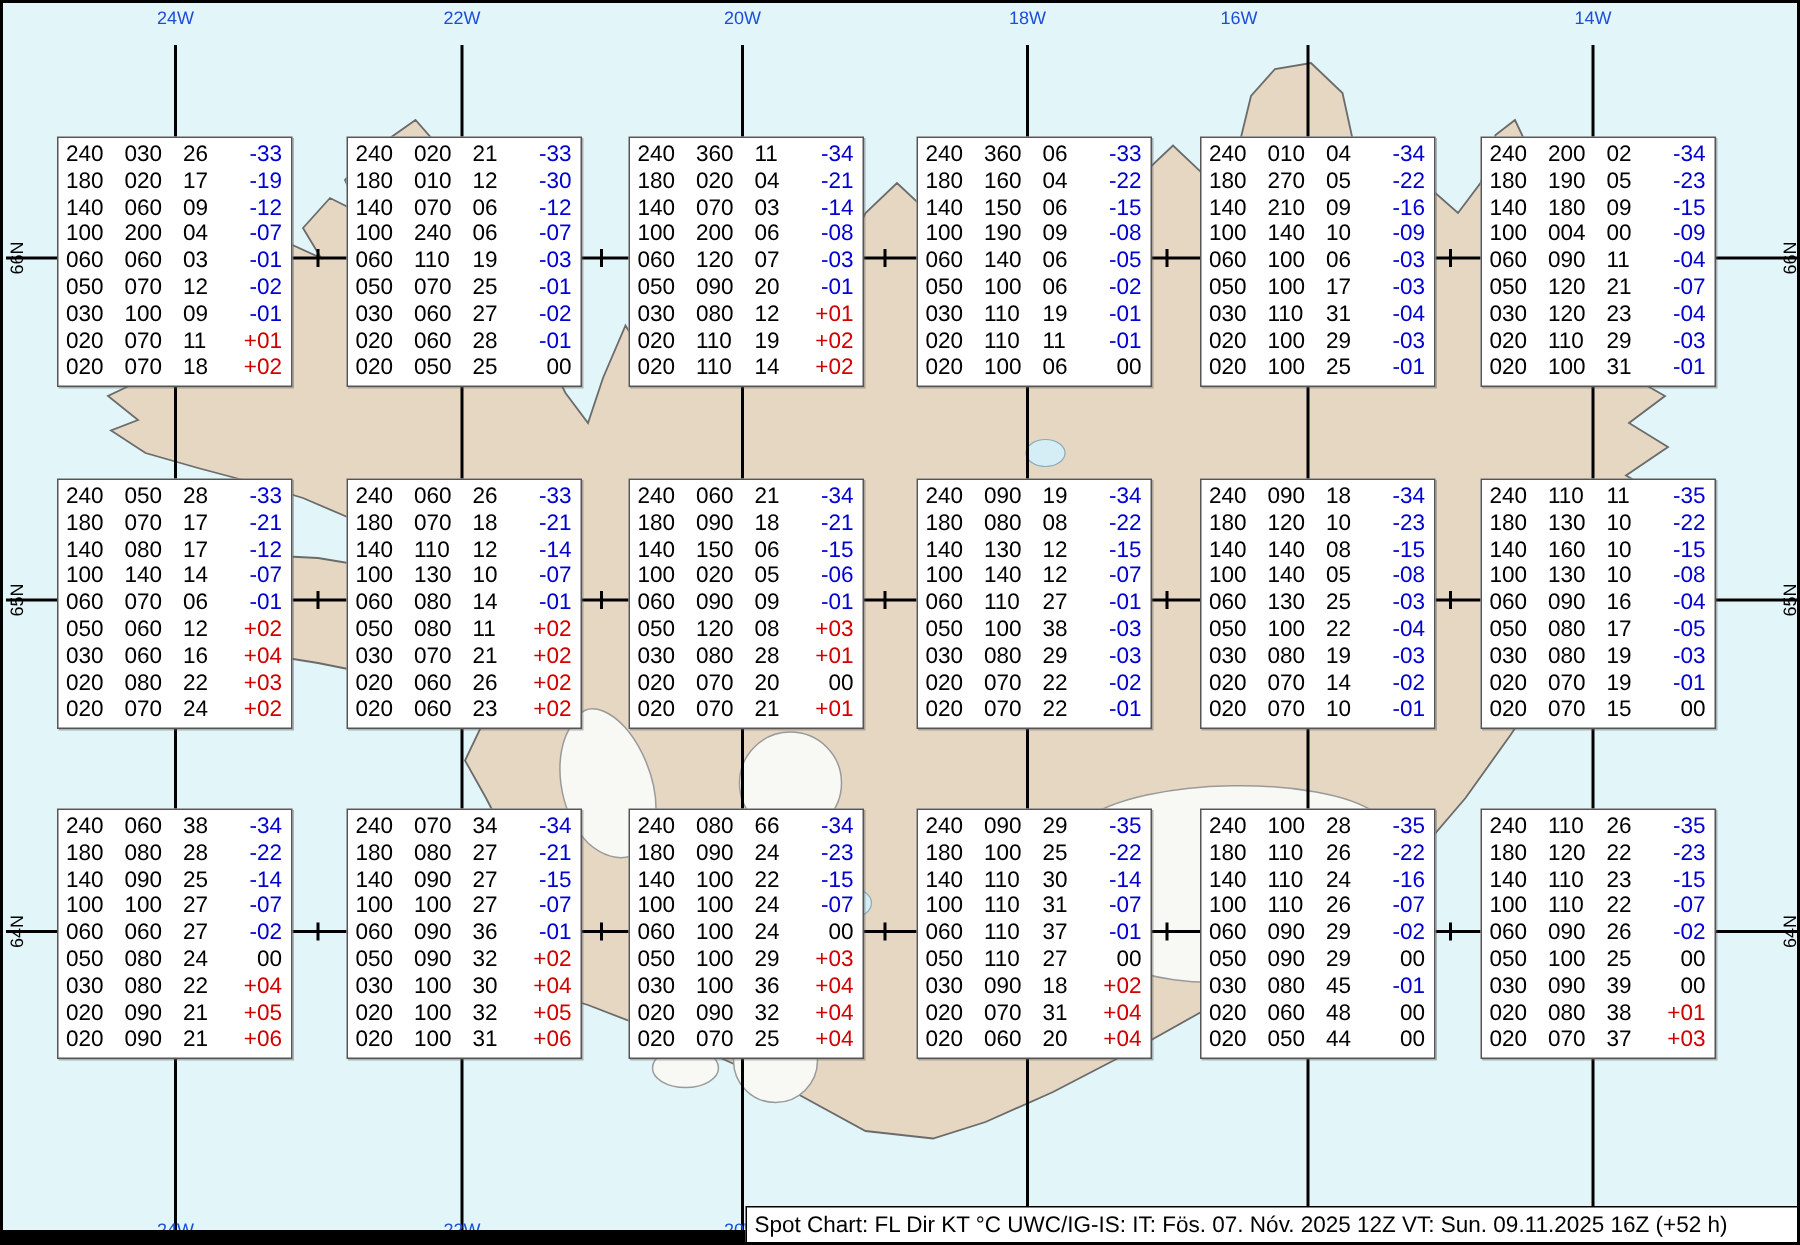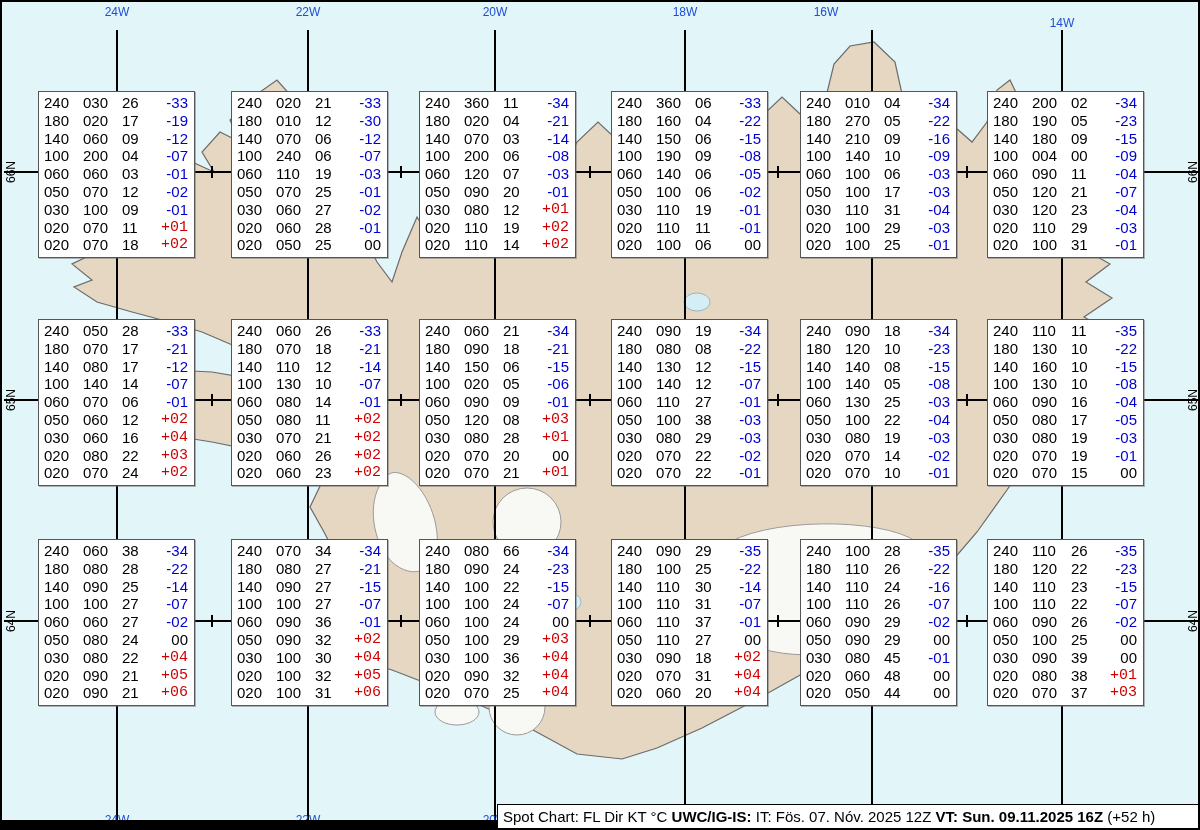--- a/index.html
+++ b/index.html
@@ -13,29 +13,29 @@
   .deg-tick{position:absolute;width:2px;height:12px;background:#000;z-index:1;}
   .lon-label{position:absolute;font-size:12px;color:#1d4ed8;transform:translateX(-50%);z-index:1;white-space:nowrap;}
   .lat-label{position:absolute;font-size:12px;color:#000;transform:translate(-50%,-50%) rotate(-90deg);z-index:1;white-space:nowrap;}
   
   .spot-box{position:absolute;width:157px;height:167px;background:#fff;border:1.5px solid #555;
             box-sizing:border-box;z-index:2;padding:2px 6px 16px 5px;box-shadow:1px 1px 0 rgba(100,100,100,.45);}
   .spot-row{display:grid;grid-template-columns:39px 39px 27px 1fr;height:17.8px;line-height:17.8px;
             font-size:15px;color:#000;letter-spacing:0;}
   .spot-row .t{text-align:right;}
   .t.neg{color:#0000d0;}
-  .t.pos{color:#d00000;font-family:Liberation Mono, monospace;}
+  .t.pos{color:#d00000;}
   .t.zero{color:#000;}
   
   #bottom-bar{position:absolute;left:0;bottom:0;width:1200px;height:8px;background:#000;z-index:2;}
   #caption-box{position:absolute;left:495px;top:802px;width:702px;height:26px;background:#fff;
                border:1px solid #000;box-sizing:border-box;z-index:3;font-size:15px;line-height:23px;
                padding-left:5px;white-space:nowrap;overflow:hidden;color:#000;}
   #caption-box span{white-space:pre;}
-  #caption-box .b{font-weight:bold;}
+  #caption-box .b{font-weight:normal;}
 </style>
 </head>
 <body>
 
 <div id="chart">
 
   <svg id="map-svg" width="1200" height="830" viewBox="0 0 1200 830">
 
     <path d="M238,608 L232,628 L270,648 L330,650 L390,668 L460,695 L520,722 L575,752 L620,757 L655,746
          L700,726 L750,700 L800,672 L850,638 L900,606 L945,565 L975,530 L1005,488 L1040,436 L1075,390
@@ -72,21 +72,21 @@
       <div class="lon-label" style="left: 306px; top: 3px;">22W</div>
       <div class="lon-label" style="left: 306px; top: 811px;">22W</div>
       <div class="meridian" style="left: 492px; top: 28px; height: 794px;"></div>
       <div class="lon-label" style="left: 493px; top: 3px;">20W</div>
       <div class="lon-label" style="left: 493px; top: 811px;">20W</div>
       <div class="meridian" style="left: 682px; top: 28px; height: 794px;"></div>
       <div class="lon-label" style="left: 683px; top: 3px;">18W</div>
       <div class="meridian" style="left: 869px; top: 28px; height: 794px;"></div>
       <div class="lon-label" style="left: 824px; top: 3px;">16W</div>
       <div class="meridian" style="left: 1059px; top: 28px; height: 794px;"></div>
-      <div class="lon-label" style="left: 1060px; top: 14px;">14W</div>
+      <div class="lon-label" style="left: 1060px; top: 3px;">14W</div>
       <div class="parallel" style="left: 2px; top: 169px; width: 1196px;"></div>
       <div class="deg-tick" style="left: 209px; top: 164px;"></div>
       <div class="deg-tick" style="left: 398px; top: 164px;"></div>
       <div class="deg-tick" style="left: 587px; top: 164px;"></div>
       <div class="deg-tick" style="left: 775px; top: 164px;"></div>
       <div class="deg-tick" style="left: 964px; top: 164px;"></div>
       <div class="lat-label" style="left: 9px; top: 170px;">66N</div>
       <div class="lat-label" style="left: 1191px; top: 170px;">66N</div>
       <div class="parallel" style="left: 2px; top: 397px; width: 1196px;"></div>
       <div class="deg-tick" style="left: 209px; top: 392px;"></div>

